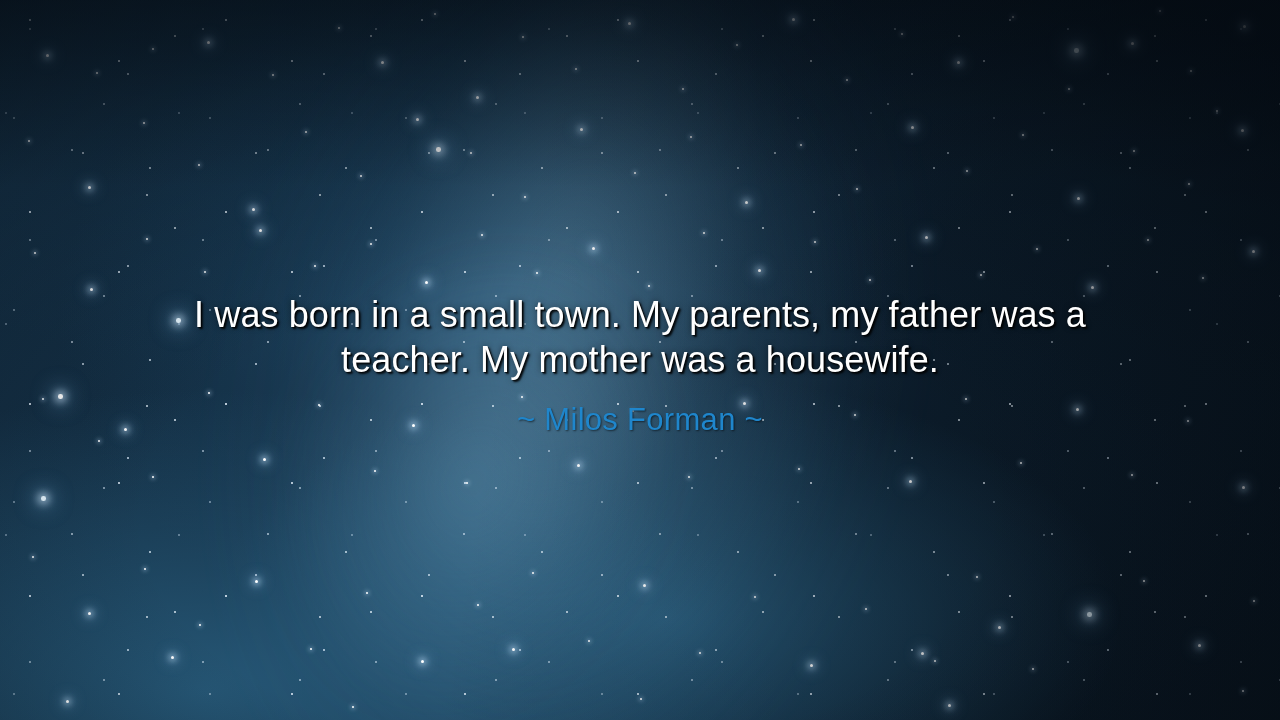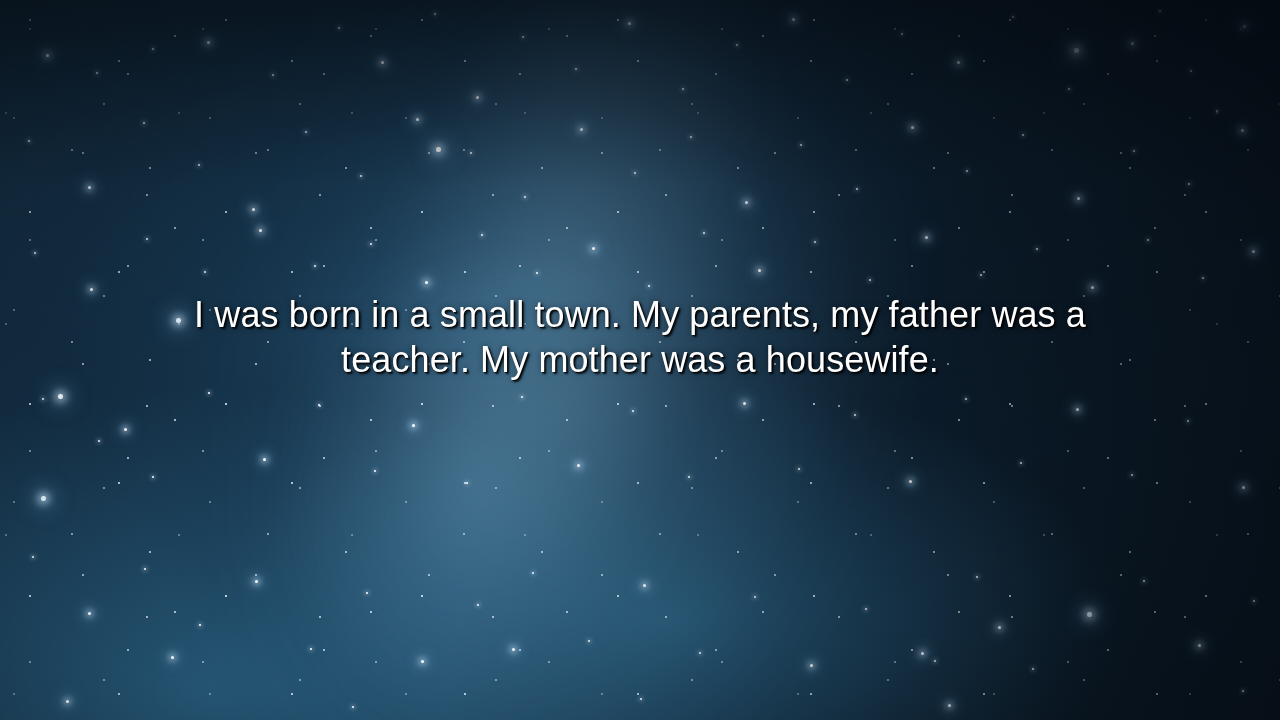--- a/index.html
+++ b/index.html
@@ -334,15 +334,16 @@
       <div class="star sz-m" style="left: 66px; top: 700px;"></div>
       <div class="star sz-s" style="left: 352px; top: 706px;"></div>
       <div class="star sz-s" style="left: 640px; top: 698px;"></div>
       <div class="star sz-m" style="left: 948px; top: 704px;"></div>
     </div>
 
   <div class="vignette"></div>
 
   <div class="content">
     <p class="quote-text" style="color: rgb(255, 255, 255);">I was born in a small town. My parents, my father was a teacher. My mother was a housewife.</p>
+    <div class="quote-author" style="color: rgb(31, 134, 204);">~ Milos Forman ~</div>
   </div>
 
 </div>
 
 </body></html>

